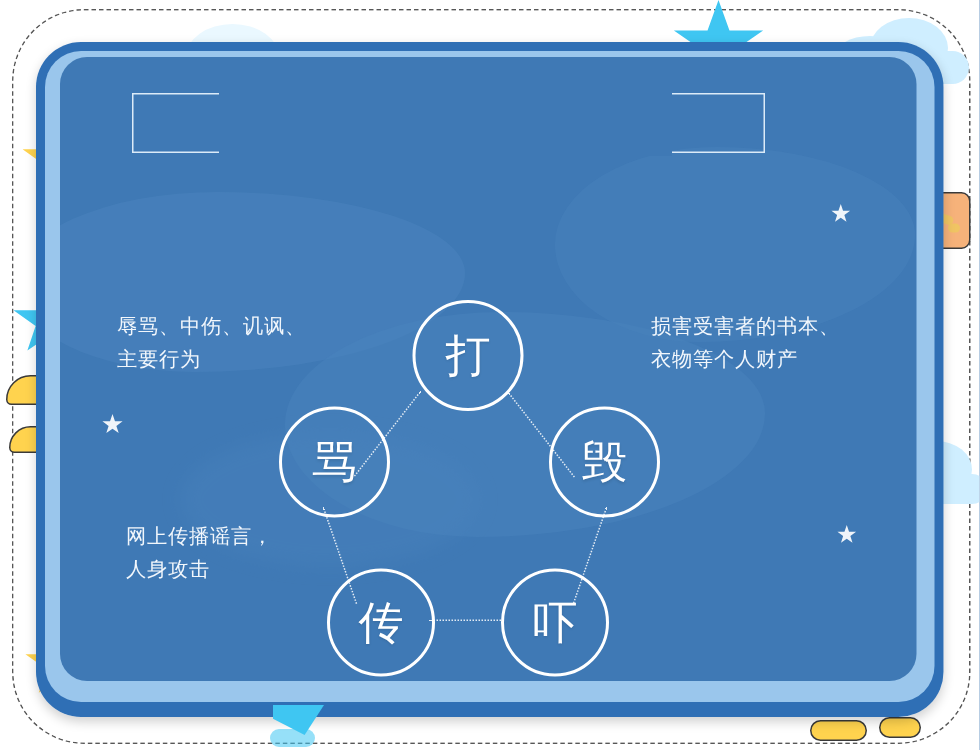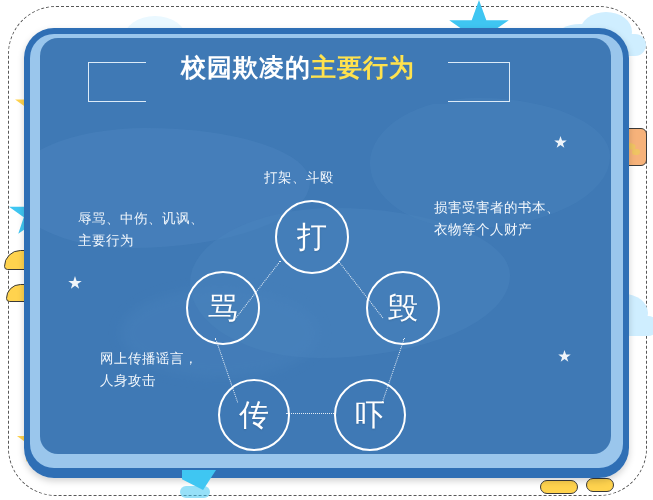--- a/index.html
+++ b/index.html
@@ -88,22 +88,22 @@
 
   .link{position:absolute;height:0;border-top:1.6px dotted rgba(255,255,255,.85);transform-origin:0 0;}
 
   
   .cap{
     position:absolute;color:#f2f7fc;font-size:13.5px;line-height:22px;
     letter-spacing:.5px;white-space:pre-line;
   }
   .cap-top{left:264px;top:166px;text-align:center;}
   .cap-left{left:78px;top:207px;}
-  .cap-right{left:434px;top:196px;}
-  .cap-bl{left:84px;top:347px;margin-left:16px;}
+  .cap-right{left:434px;top:207px;}
+  .cap-bl{left:84px;top:347px;}
   .cap-br{left:406px;top:347px;}
 
   
   .mini-star{position:absolute;background:#ffffff;opacity:.92;
     clip-path:polygon(50% 0%,61.8% 35%,98% 35%,68.5% 57%,79.5% 91%,50% 70%,20.5% 91%,31.5% 57%,2% 35%,38.2% 35%);}
 
   
   .eraser{
     position:absolute;right:6px;top:128px;width:40px;height:36px;
     background:#f6b27a;border:1.4px solid #3a3a3a;border-radius:6px;
@@ -167,23 +167,20 @@
         <div class="mini-star" style="left:514px;top:98px;width:13px;height:13px;"></div>
         <div class="mini-star" style="left:518px;top:312px;width:13px;height:13px;"></div>
 
       </div>
     </div>
   </div>
 
   <div class="title-wrap">
     <div class="title-box"></div>
     <div class="title-mask"></div>
-    <div class="title-text">
-      <span class="t1">校园欺凌的</span><span class="t2">主要行为</span>
-    </div>
   </div>
 
   <div class="link" style="left:281px;top:261px;width:72px;transform:rotate(128deg);"></div>
 
   <div class="link" style="left:339px;top:261px;width:72px;transform:rotate(52deg);"></div>
 
   <div class="link" style="left:216px;top:338px;width:68px;transform:rotate(71deg);"></div>
 
   <div class="link" style="left:405px;top:338px;width:68px;transform:rotate(109deg);"></div>
 
@@ -198,21 +195,20 @@
   <div class="node node-right">
     <span>毁</span>
   </div>
   <div class="node node-bl">
     <span>传</span>
   </div>
   <div class="node node-br">
     <span>吓</span>
   </div>
 
-  <div class="cap cap-top">打架、斗殴</div>
   <div class="cap cap-left">辱骂、中伤、讥讽、
 主要行为</div>
   <div class="cap cap-right">损害受害者的书本、
 衣物等个人财产</div>
   <div class="cap cap-bl">网上传播谣言，
 人身攻击</div>
 
   <div class="cyan-arrow" style="left:182px;top:470px;width:34px;height:20px;clip-path:polygon(0% 0%,100% 0%,62% 100%,0% 46%);"></div>
   <div class="cyan-arrow" style="left:180px;top:486px;width:30px;height:12px;opacity:.55;border-radius:6px;"></div>
 

